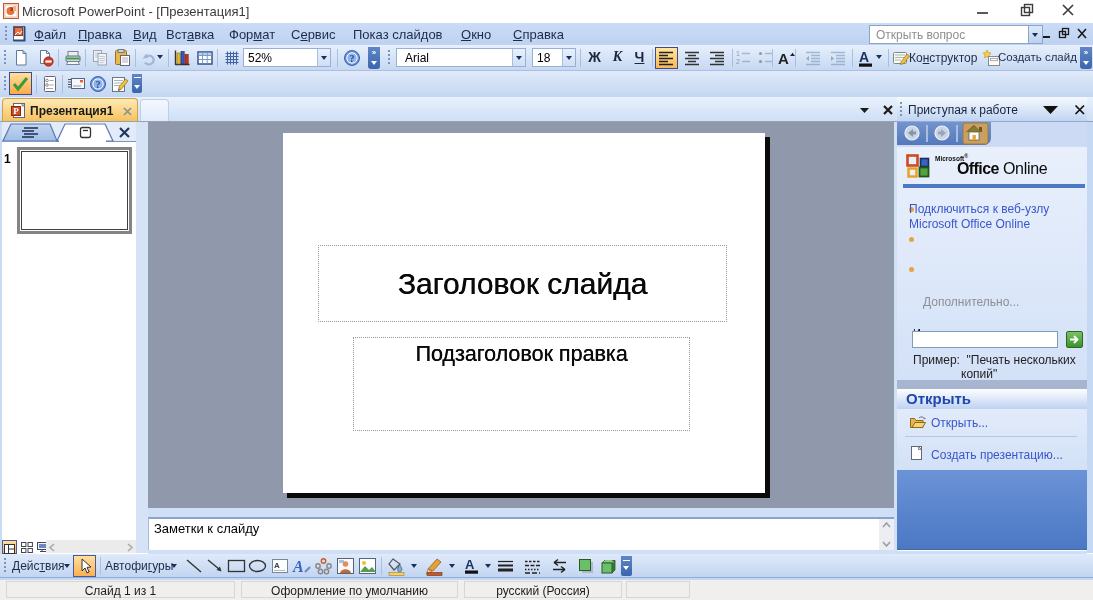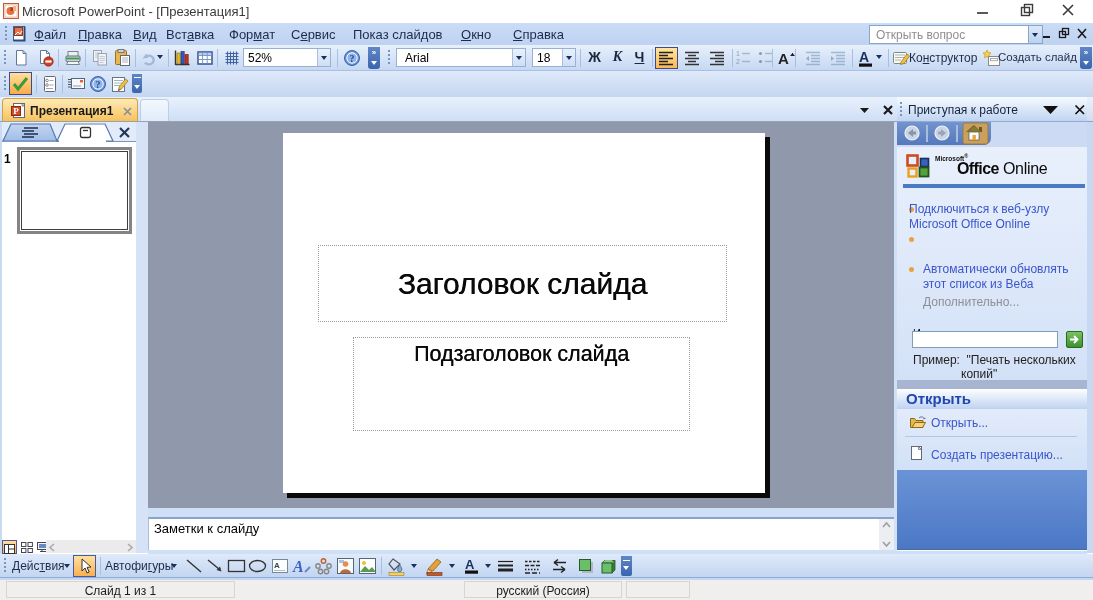--- a/index.html
+++ b/index.html
@@ -314,21 +314,21 @@
   </div>
 <div class="abs" id="vsplit"></div>
 <div class="abs" id="grayarea">
  <div class="abs" style="left:617px;top:15px;width:5px;height:360px;background:#0a0a0a;"></div>
  <div class="abs" style="left:139px;top:371px;width:483px;height:5px;background:#0a0a0a;"></div>
  <div class="abs" style="left:135px;top:11px;width:482px;height:360px;background:#fff;">
   <div id="titleph">
         <div>Заголовок слайда</div>
       </div>
   <div id="subtitleph">
-        <div>Подзаголовок слайда</div>
+        <div>Подзаголовок правка</div>
       </div>
  </div>
 </div>
 <div class="abs" id="hsplit"></div>
 <div class="abs" id="notes">Заметки к слайду</div>
 <div class="abs" id="notesbar">
  <svg width="15" height="31">
       <path d="M4 8 l3.5 -4 3.5 4" fill="none" stroke="#9aa0aa" stroke-width="1.6"></path>
       <path d="M4 23 l3.5 4 3.5 -4" fill="none" stroke="#9aa0aa" stroke-width="1.6"></path>
     </svg>
@@ -393,21 +393,20 @@
   <rect x="2.5" y="14.5" width="8" height="8" fill="none" stroke="#e8a020" stroke-width="2.4"></rect>
   <rect x="13.5" y="13.5" width="9" height="9" fill="#55a040" stroke="#20551a" stroke-width="1.8"></rect>
  </svg>
  <div class="abs" style="left:38px;top:6px;font-size:6.5px;font-weight:bold;color:#111;">Microsoft<sup>®</sup></div>
  <div class="abs" style="left:37px;top:13px;font-size:16px;color:#0a0a0a;"><span style="font-weight:bold;letter-spacing:-0.6px;margin-left:23px;">Office</span><span style="letter-spacing:-0.3px;"> Online</span></div>
  <div class="abs" style="left:6px;top:37px;width:182px;height:4px;background:#4a7ac4;"></div>
  <div class="bullet" style="left:12px;top:60px;"></div>
  <div class="abs link" style="left:12px;top:55px;width:150px;line-height:15px;">Подключиться к веб-узлу Microsoft Office Online</div>
  <div class="bullet" style="left:12px;top:90px;"></div>
  <div class="bullet" style="left:12px;top:120px;"></div>
- <div class="abs link" style="left:26px;top:115px;width:150px;line-height:15px;">Автоматически обновлять этот список из Веба</div>
  <div class="abs" style="left:26px;top:148px;font-size:12px;color:#8d9094;">Дополнительно...</div>
  <div class="abs" style="left:16px;top:180px;font-size:11px;color:#111;">Искать:</div>
  <div class="abs" style="left:15px;top:184px;width:146px;height:17px;background:#fff;border:1px solid #7f9db9;"></div>
  <div class="abs" style="left:169px;top:184px;width:17px;height:17px;background:linear-gradient(#7ac263,#3d9130);border:1px solid #2a6a20;border-radius:2px;"><svg width="15" height="15">
         <path d="M3 7.5 h7 M7 4 l3.5 3.5 -3.5 3.5" fill="none" stroke="#fff" stroke-width="1.8"></path>
       </svg></div>
  <div class="abs" style="left:16px;top:206px;font-size:12px;color:#222;">Пример:&nbsp; "Печать нескольких</div>
  <div class="abs" style="left:64px;top:220px;font-size:12px;color:#222;">копий"</div>
 </div>
 <div class="abs" id="tpgap"></div>
@@ -524,15 +523,16 @@
       <path d="M17 4 v10 l-3 3" fill="none" stroke="#2a5a28" stroke-width="0.8"></path>
     </svg>
  <div class="abs" style="left:621px;top:2px;width:11px;height:20px;background:linear-gradient(#5f87c7,#3a64ad);border-radius:0 0 2px 2px;">
       <div style="margin:10px 0 0 2px;border:3.2px solid transparent;border-top:4px solid #fff;width:0;"></div>
       <div style="position:absolute;top:4px;left:2px;width:7px;height:1.4px;background:#fff;"></div>
     </div>
 </div>
 <div class="abs" style="left:0;top:122px;width:2px;height:432px;background:#c9daf4;"></div>
 <div class="abs" id="statusbar">
  <div class="scell" style="left:6px;width:229px;">Слайд 1 из 1</div>
+ <div class="scell" style="left:241px;width:217px;">Оформление по умолчанию</div>
  <div class="scell" style="left:464px;width:158px;">русский (Россия)</div>
  <div class="scell" style="left:626px;width:64px;"></div>
 </div>
 
 </body></html>

